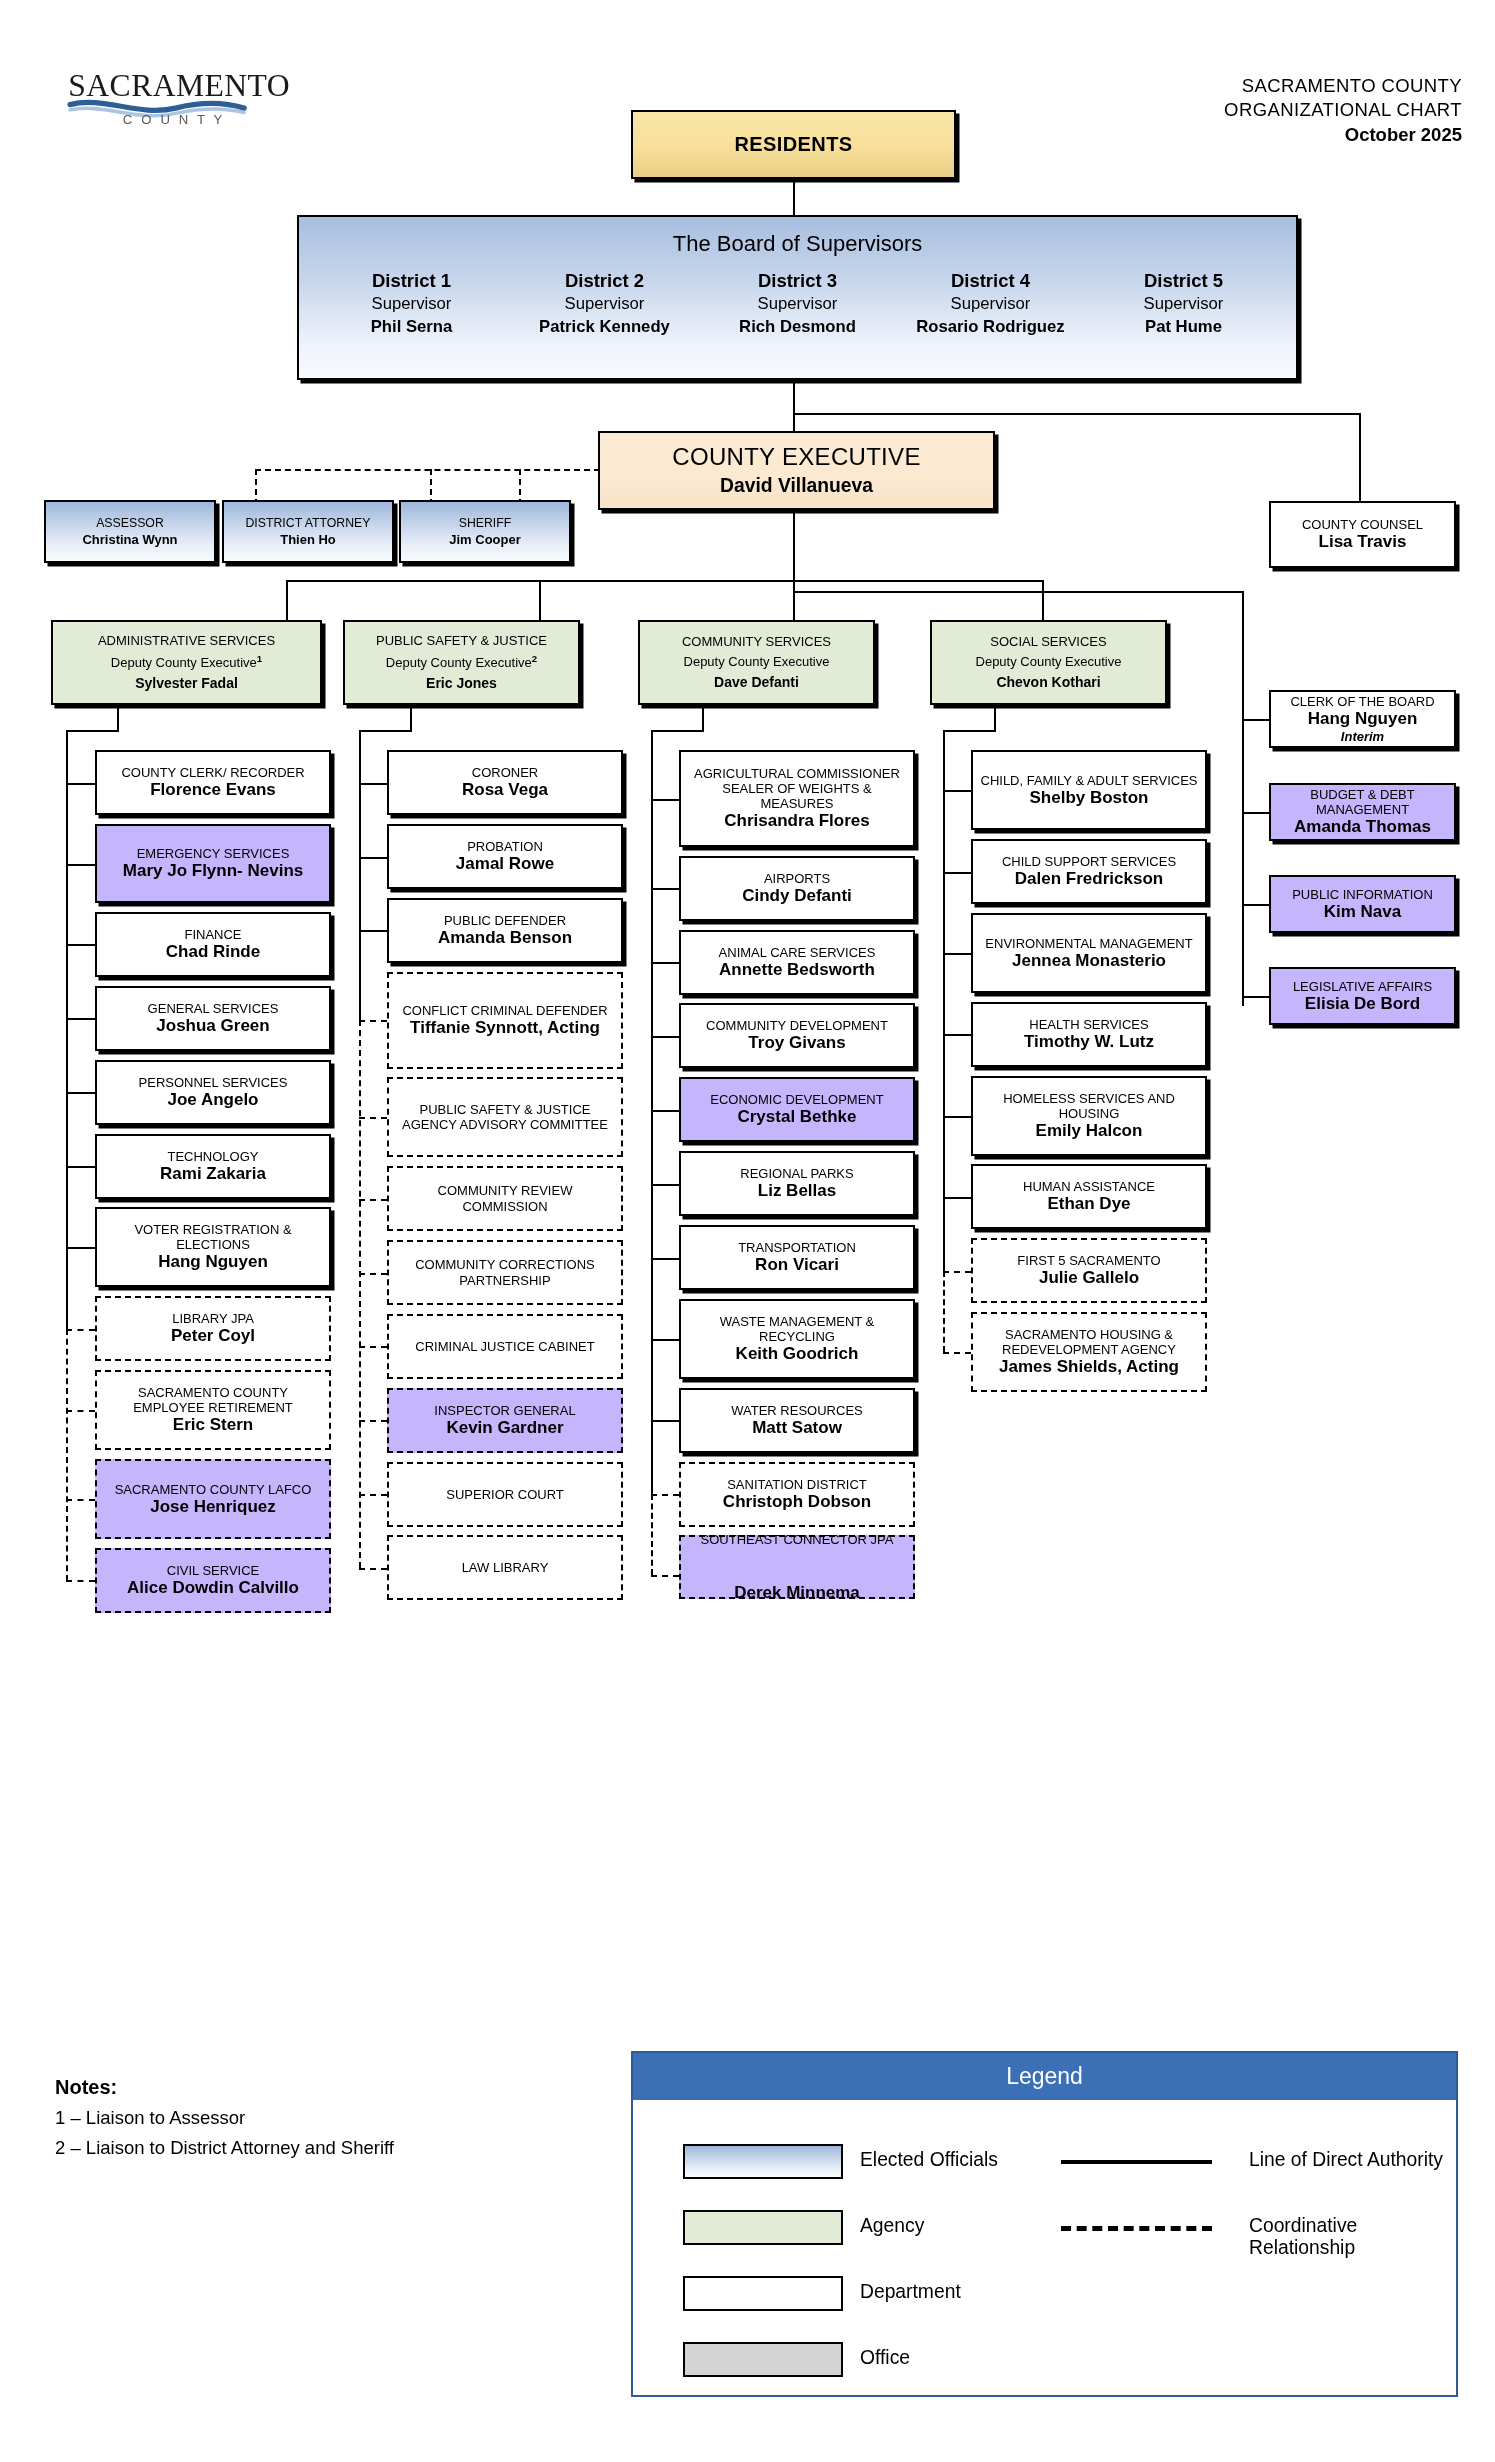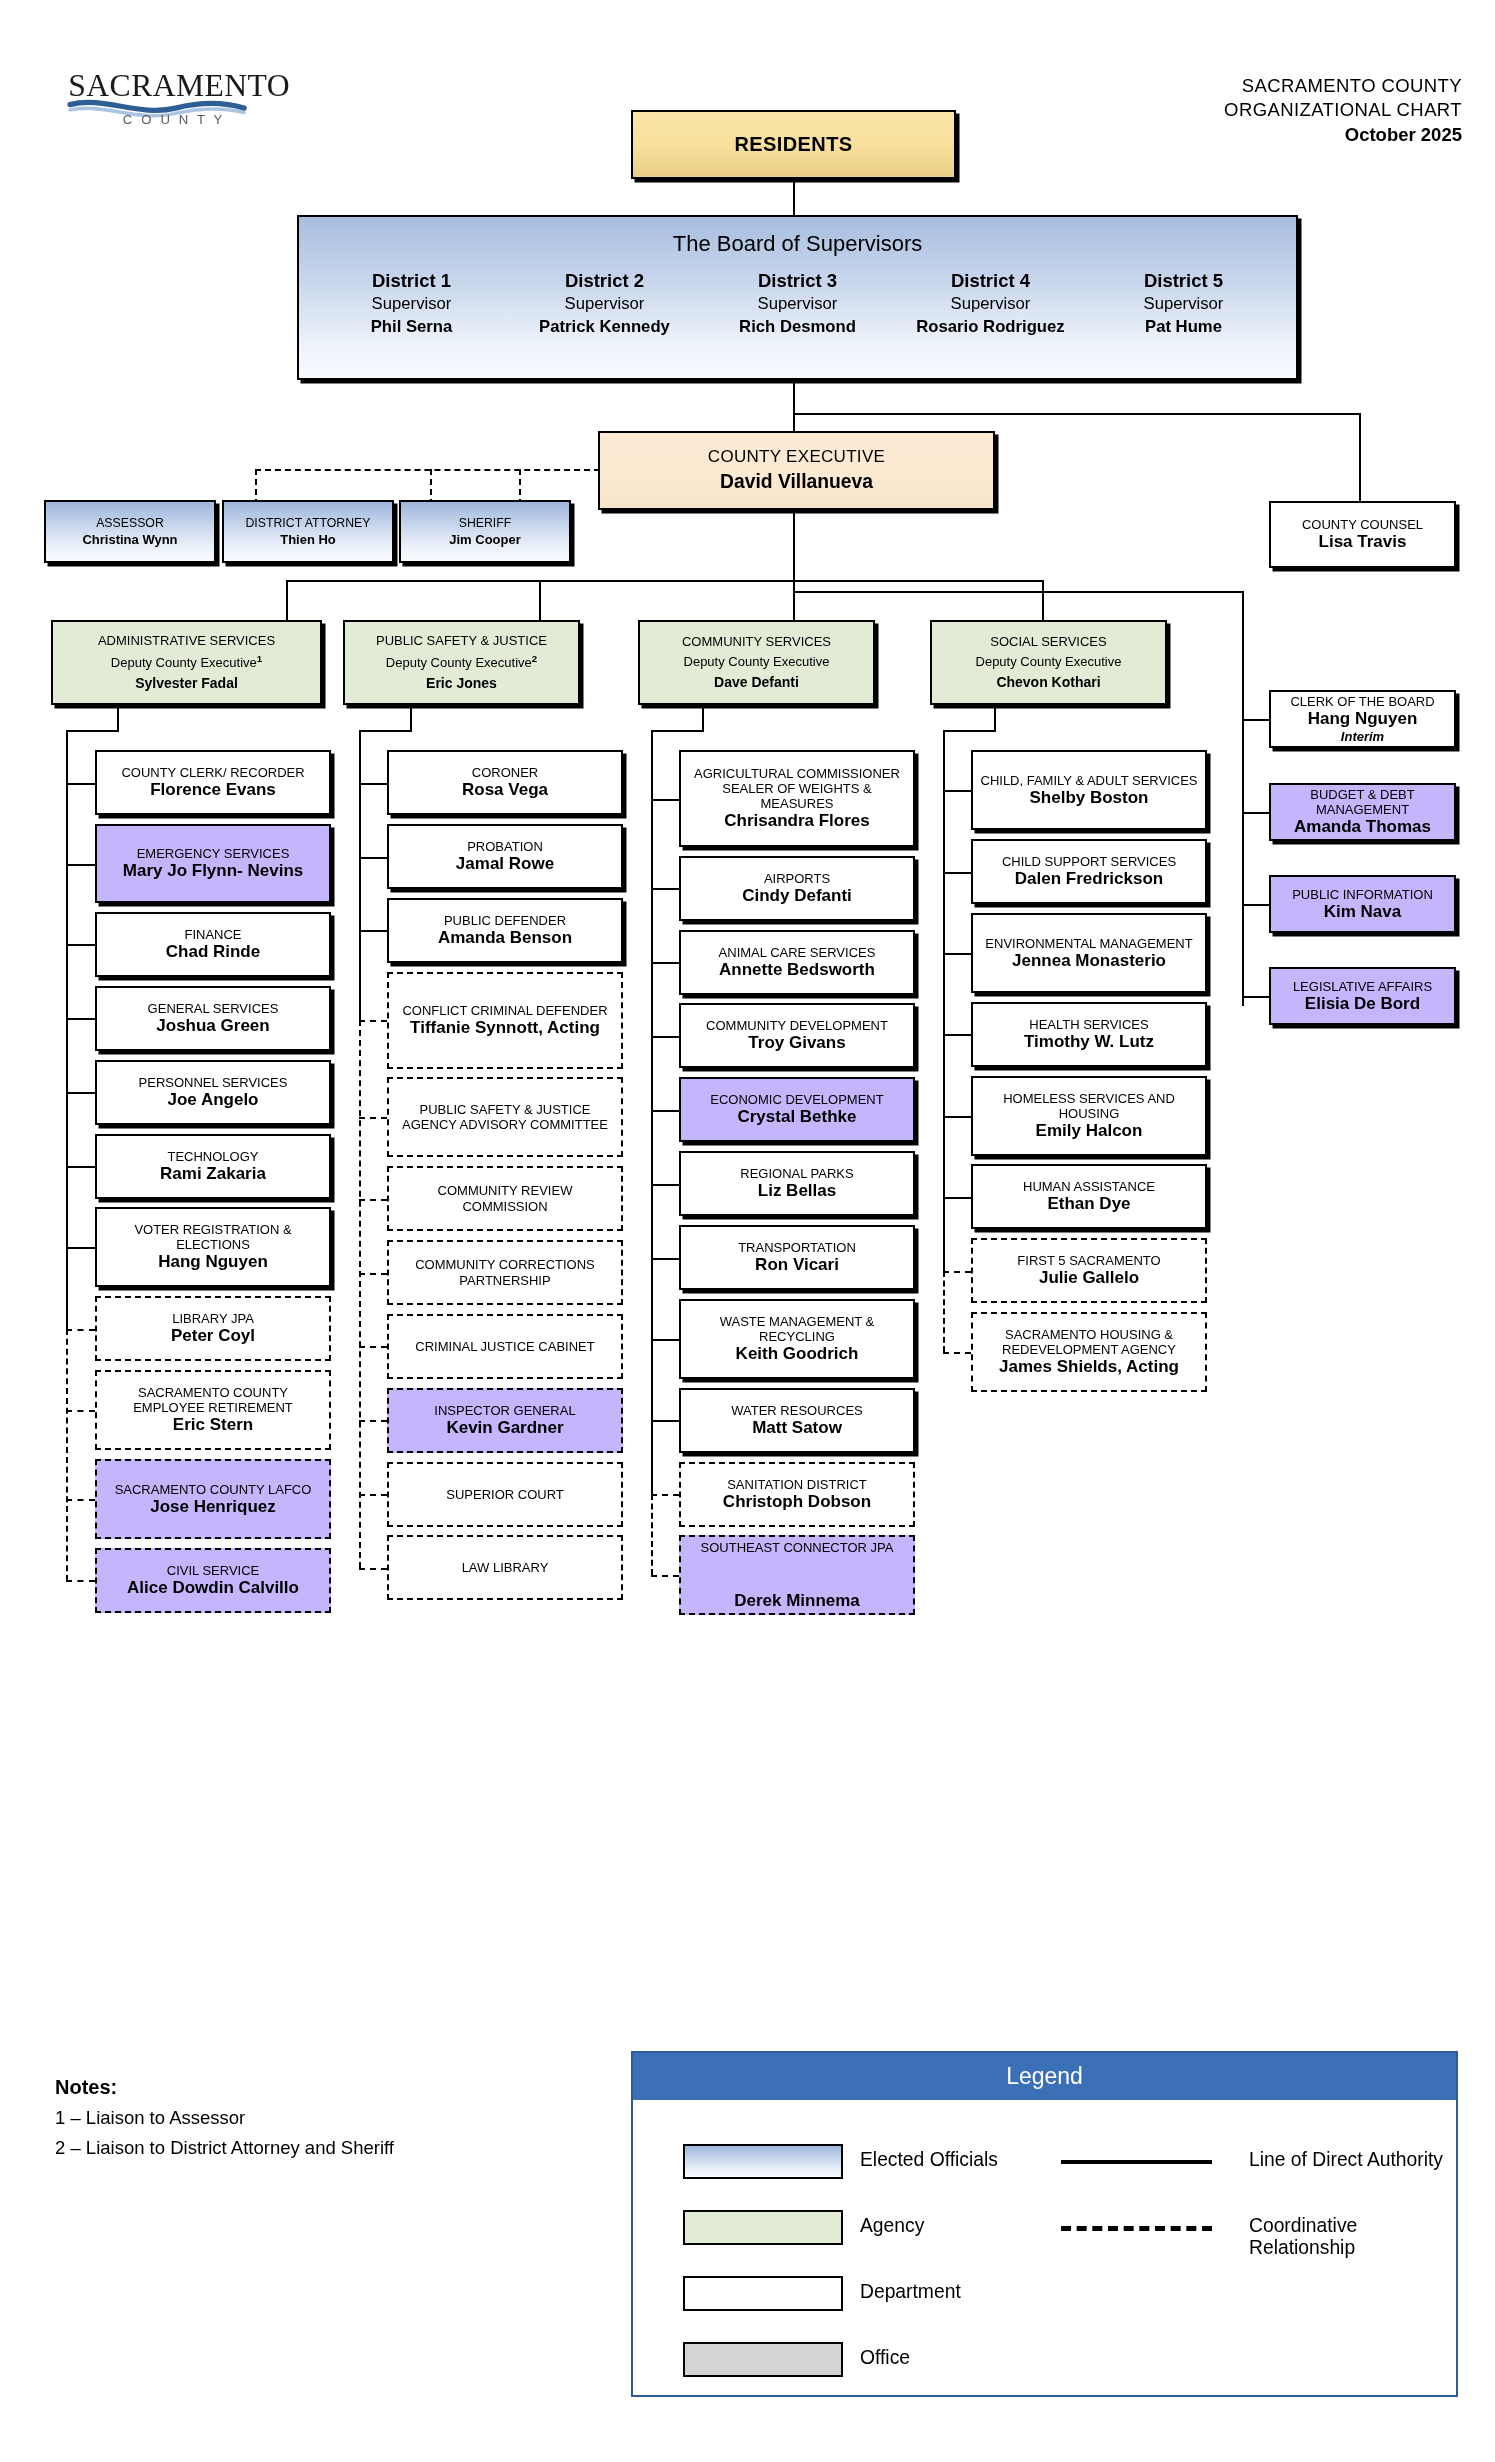--- a/index.html
+++ b/index.html
@@ -59,21 +59,21 @@
   #bos .bos-cols { display:flex; margin-top:12.3px; padding:0 16px; }
   #bos .bos-col { flex:1; text-align:center; line-height:1.33; }
   #bos .d  { font-size:18.5px; font-weight:bold; }
   #bos .s  { font-size:16.7px; }
   #bos .nm { font-size:16.7px; font-weight:bold; }
 
   #ceo {
     left:598px; top:431px; width:397px; height:79px;
     background:linear-gradient(180deg,#FCEBD4 0%,#FBE9D2 60%,#F8E3C8 100%);
   }
-  #ceo .t { font-size:17px; letter-spacing:0.3px; }
+  #ceo .t { font-size:24px; letter-spacing:0.3px; }
   #ceo .n { font-size:19.3px; font-weight:bold; margin-top:4.4px; }
 
   .elected {
     background:linear-gradient(180deg,#9EB6DC 0%,#C3D2EA 35%,#EAF0F9 75%,#F8FAFE 100%);
   }
   .elected .t { font-size:12.3px; }
   .elected .n { font-size:13px; font-weight:bold; margin-top:2.6px; }
 
   .agency {
     background:#E2EBD6;
@@ -421,21 +421,21 @@
         <div class="n">Keith Goodrich</div>
       </div>
       <div class="bx shadow dept" style="left: 679px; top: 1388px; width: 236px; height: 65px;">
         <div class="t">WATER RESOURCES</div>
         <div class="n">Matt Satow</div>
       </div>
       <div class="bx dash dept" style="left: 679px; top: 1462px; width: 236px; height: 65px;">
         <div class="t">SANITATION DISTRICT</div>
         <div class="n">Christoph Dobson</div>
       </div>
-      <div class="bx dash office" style="left: 679px; top: 1535px; width: 236px; height: 80px; gap: 36px;">
+      <div class="bx dash office" style="left: 679px; top: 1535px; width: 236px; height: 64px; gap: 36px;">
         <div class="t">SOUTHEAST CONNECTOR JPA</div>
         <div class="n">Derek Minnema</div>
       </div>
     </div>
   <div id="col-social">
       <div class="bx shadow dept" style="left: 971px; top: 750px; width: 236px; height: 80px;">
         <div class="t">CHILD, FAMILY &amp; ADULT SERVICES</div>
         <div class="n">Shelby Boston</div>
       </div>
       <div class="bx shadow dept" style="left: 971px; top: 839px; width: 236px; height: 65px; text-align: right;">

